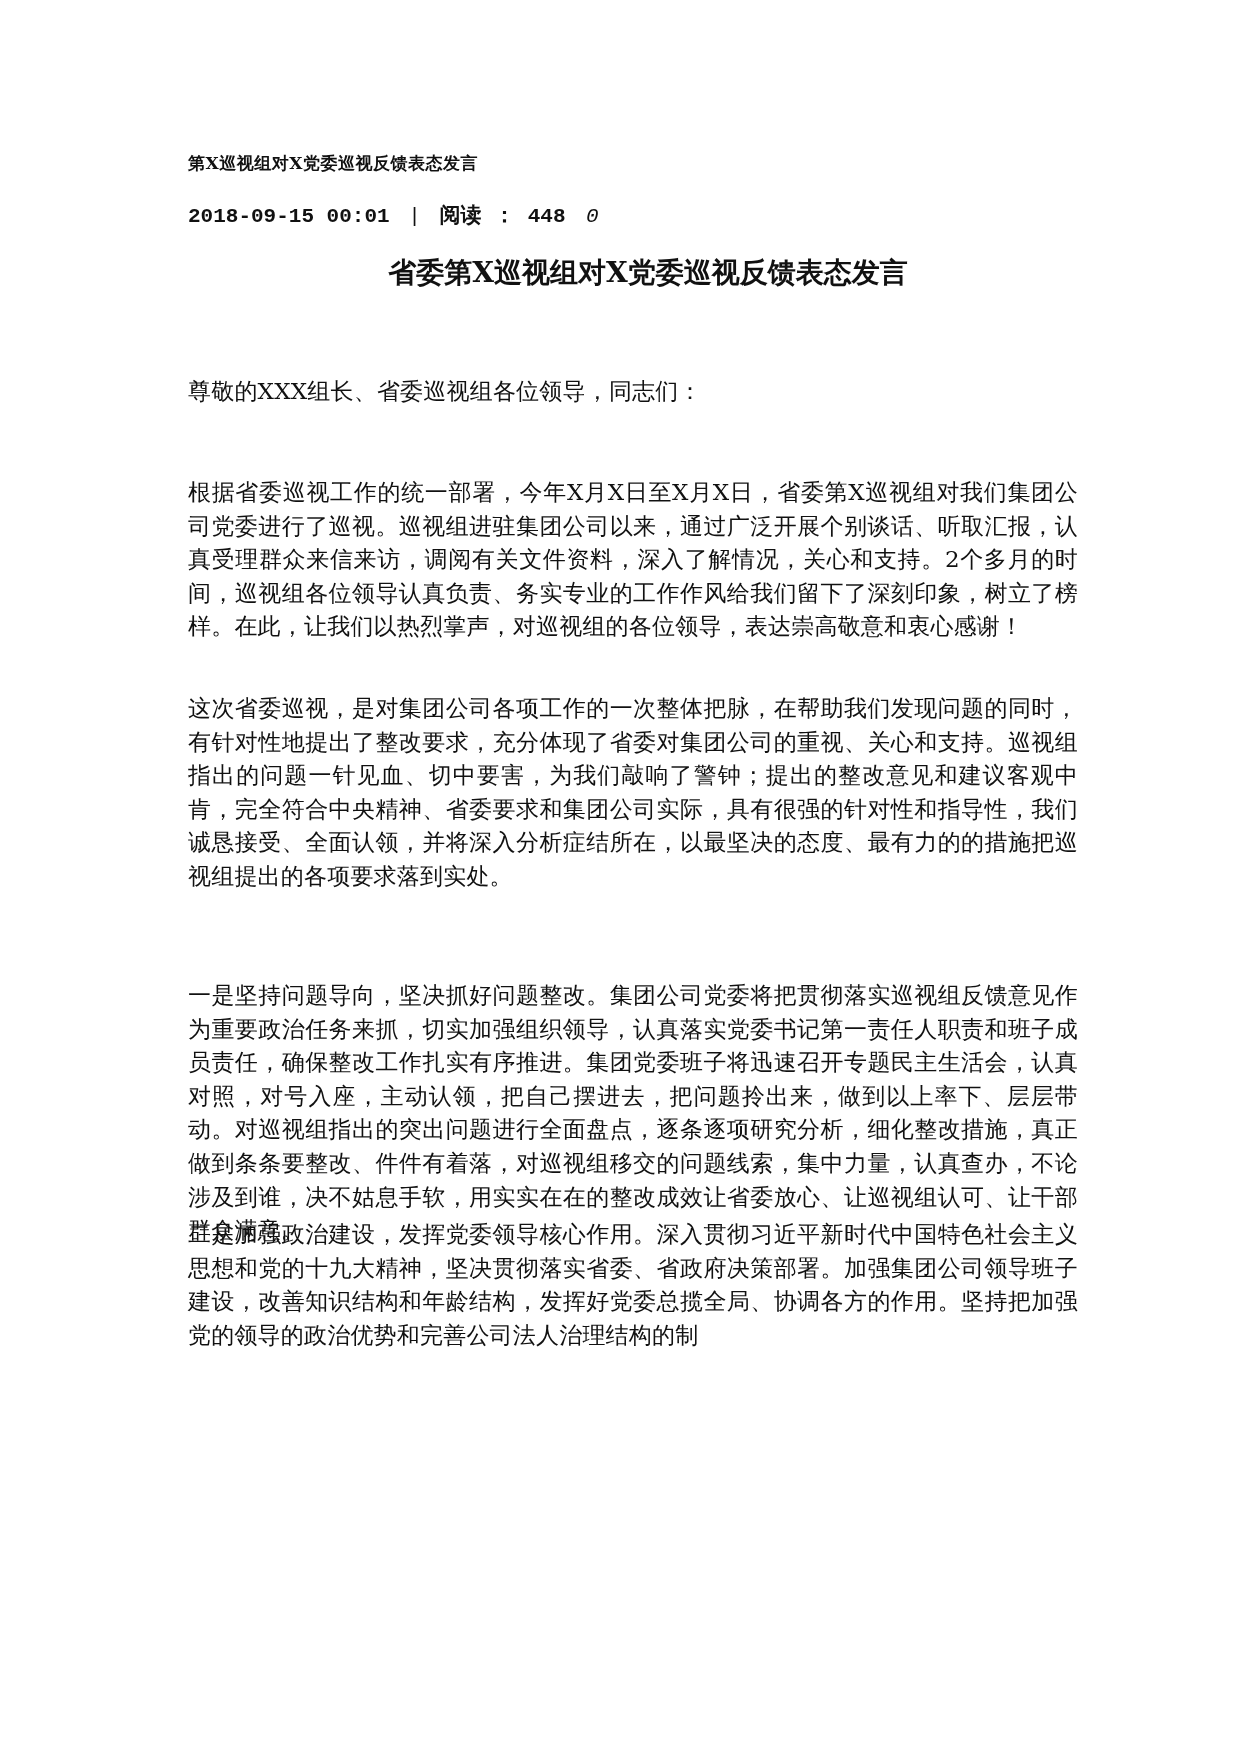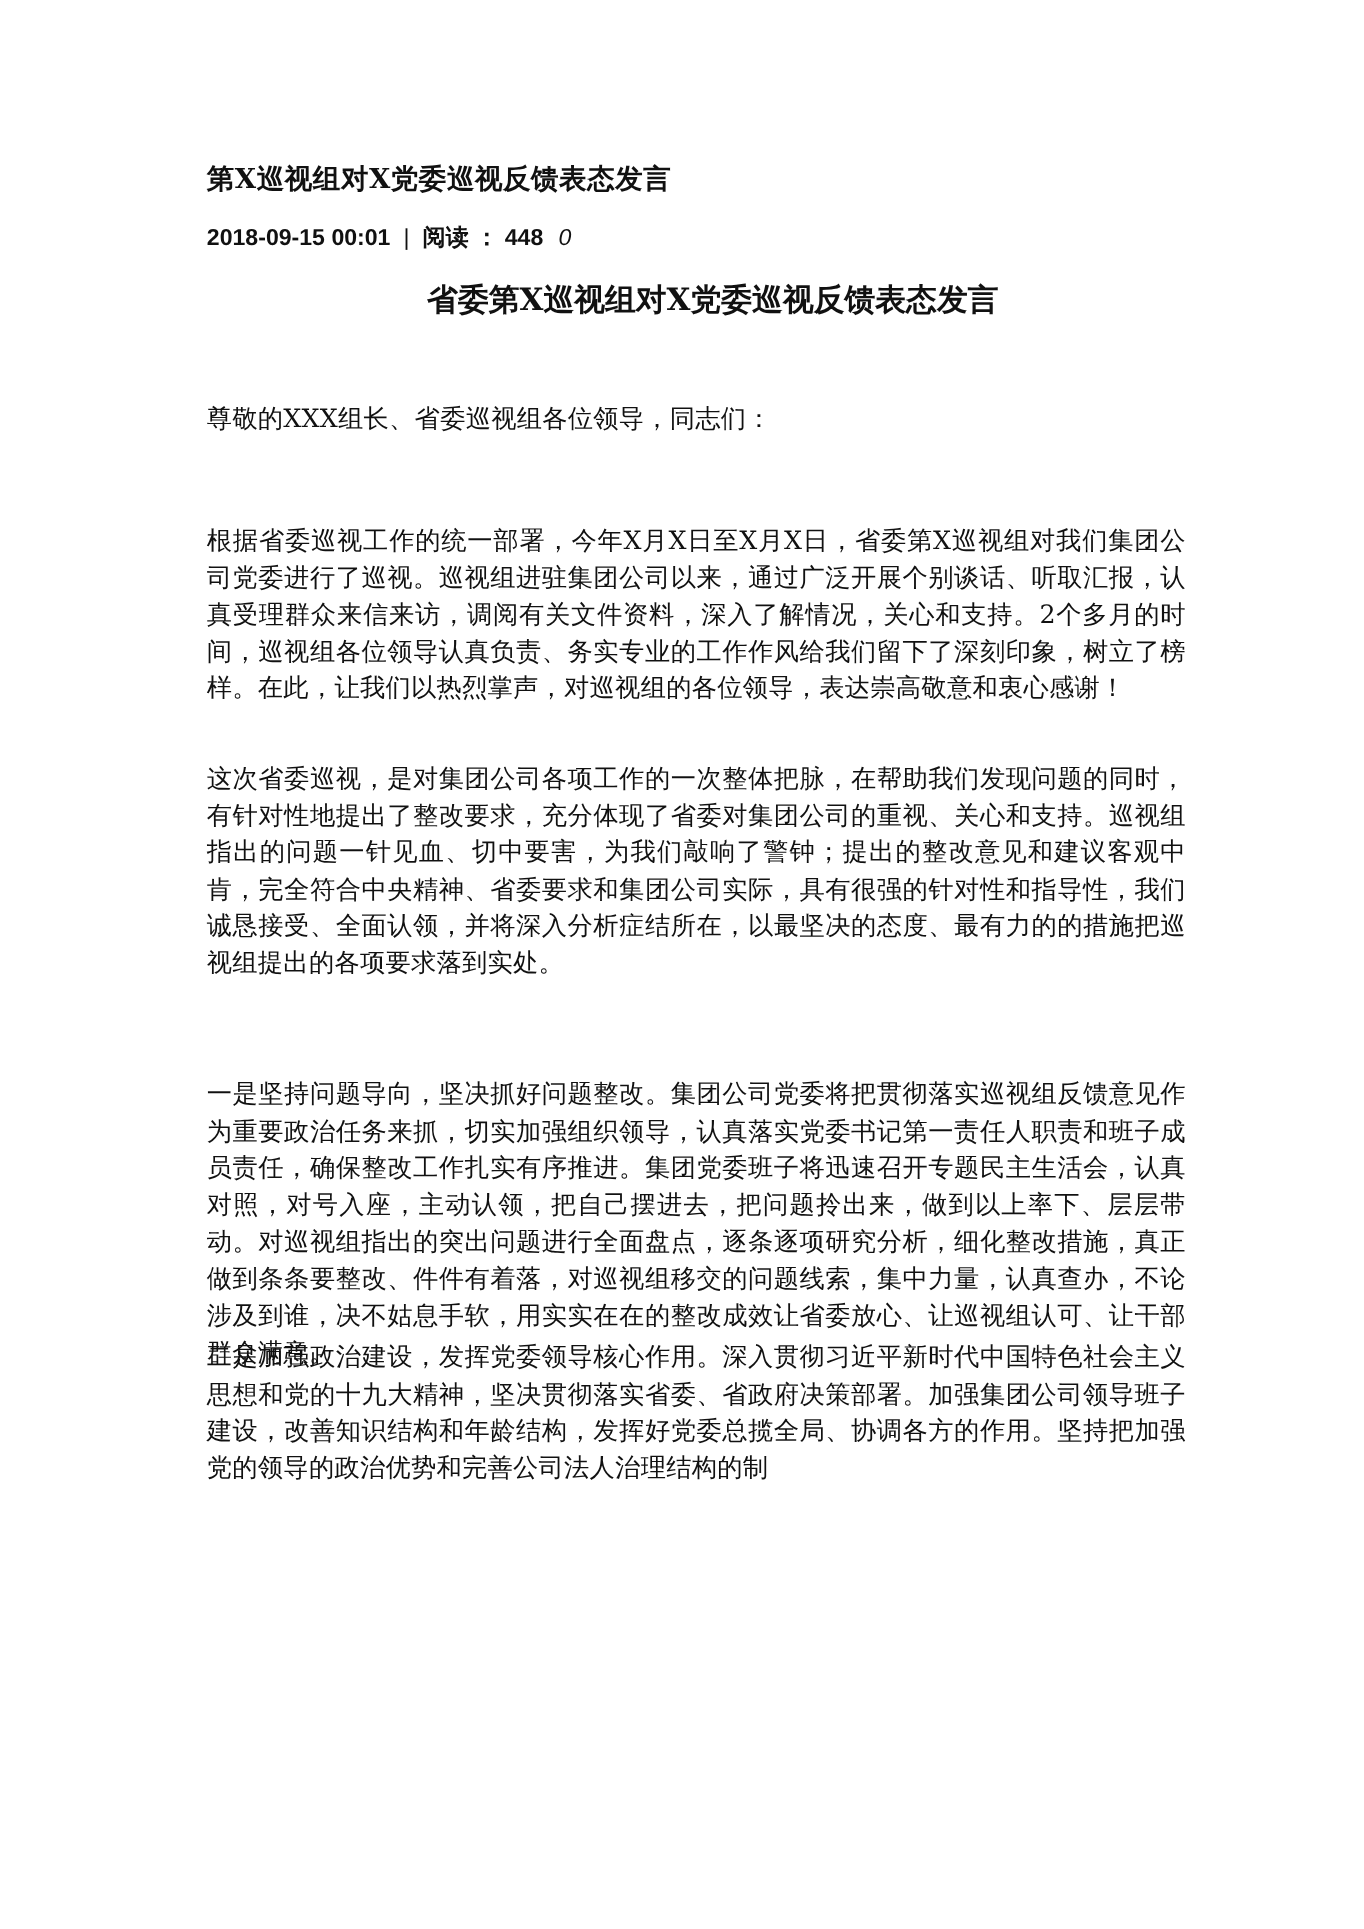--- a/index.html
+++ b/index.html
@@ -18,35 +18,35 @@
     .page {
       position: absolute;
       left: 188px;
       top: 0;
       width: 880px;
     }
     .title {
       position: absolute;
       left: 0;
       top: 143px;
-      font-size: 25px;
+      font-size: 17px;
       font-weight: bold;
       line-height: 40px;
       white-space: nowrap;
       letter-spacing: 0.5px;
     }
     .meta {
       position: absolute;
       left: 0;
       top: 199px;
       font-size: 21px;
       font-weight: bold;
       line-height: 36px;
       white-space: nowrap;
-      font-family: Liberation Sans, sans-serif;
+      font-family: Liberation Mono, monospace;
     }
     .meta .sep { margin: 0 6px; font-weight: normal; }
     .meta .zero { font-style: italic; font-weight: normal; margin-left: 8px; }
     .subtitle {
       position: absolute;
       left: 0;
       width: 880px;
       top: 253px;
       text-align: center;
       font-size: 28px;
@@ -58,21 +58,21 @@
     }
     .para {
       position: absolute;
       left: 0;
       width: 890px;
       font-size: 23px;
       line-height: 33.6px;
       text-align: justify;
       letter-spacing: 0.2px;
     }
-    .salutation { top: 365px; white-space: nowrap; }
+    .salutation { top: 375px; white-space: nowrap; }
     .p1 { top: 476px; }
     .p2 { top: 692px; }
     .p3 { top: 979px; }
     .p4 { top: 1218px; }
   </style>
 </head>
 <body>
 
 <div class="page">
   <div class="title">第X巡视组对X党委巡视反馈表态发言</div>

